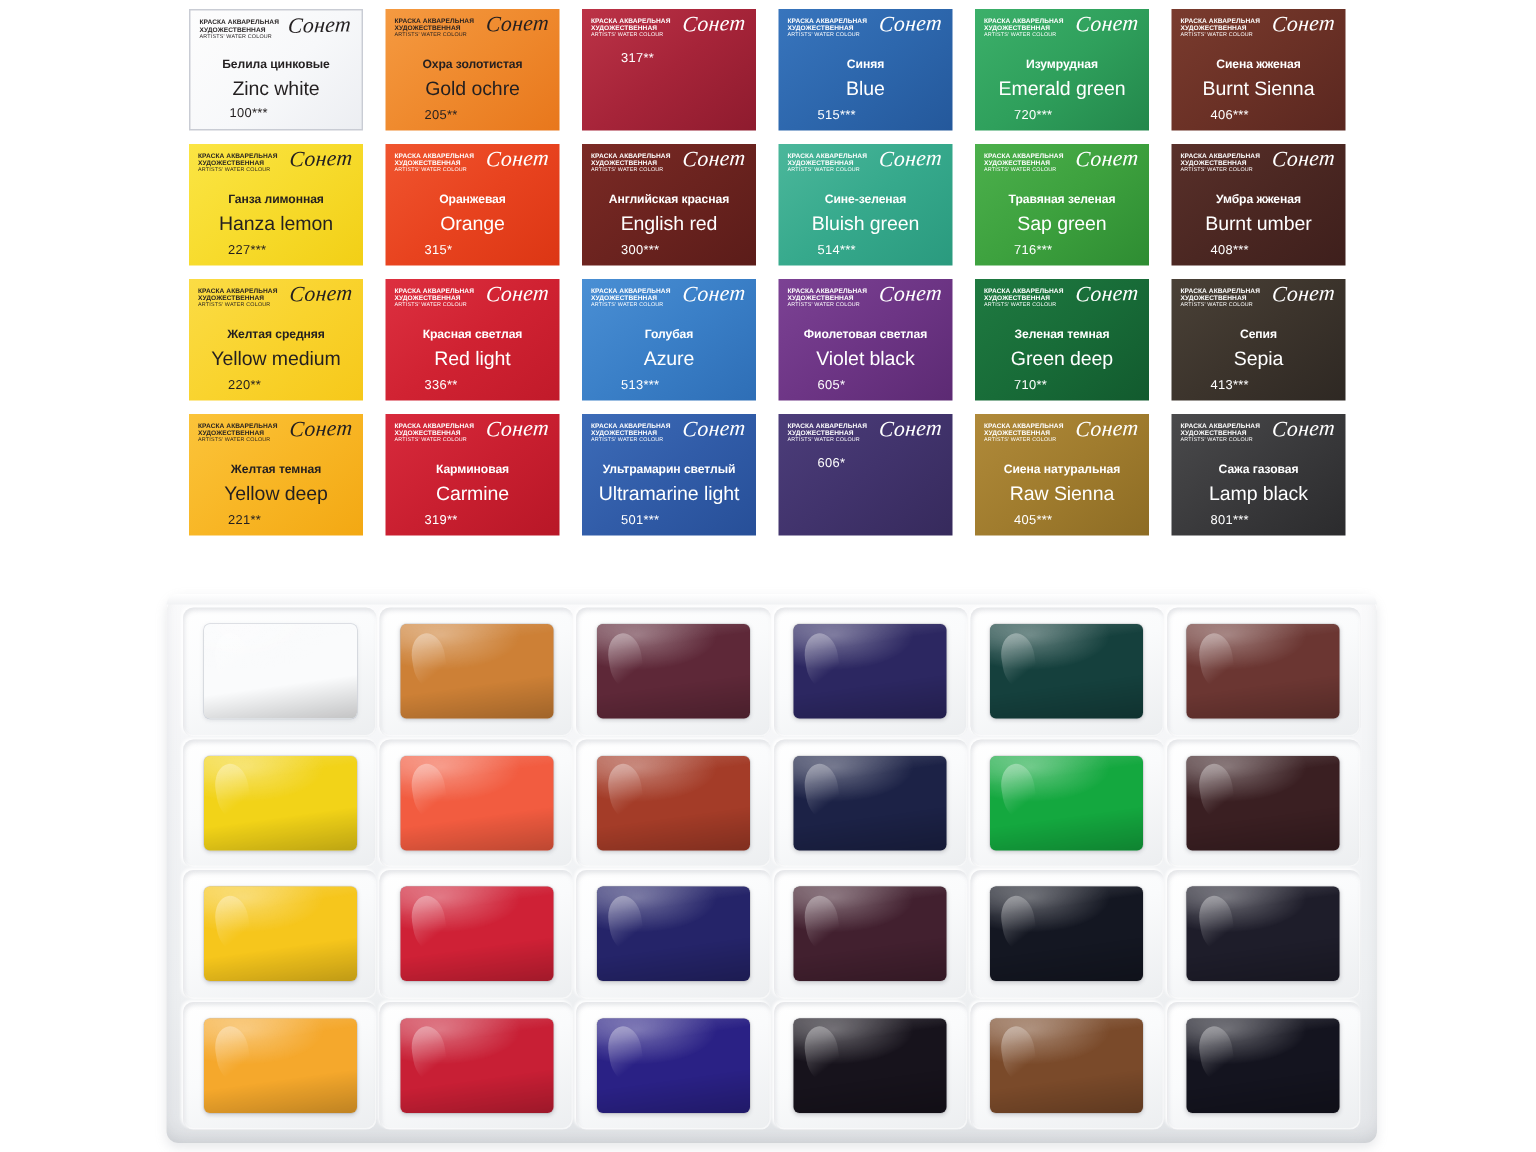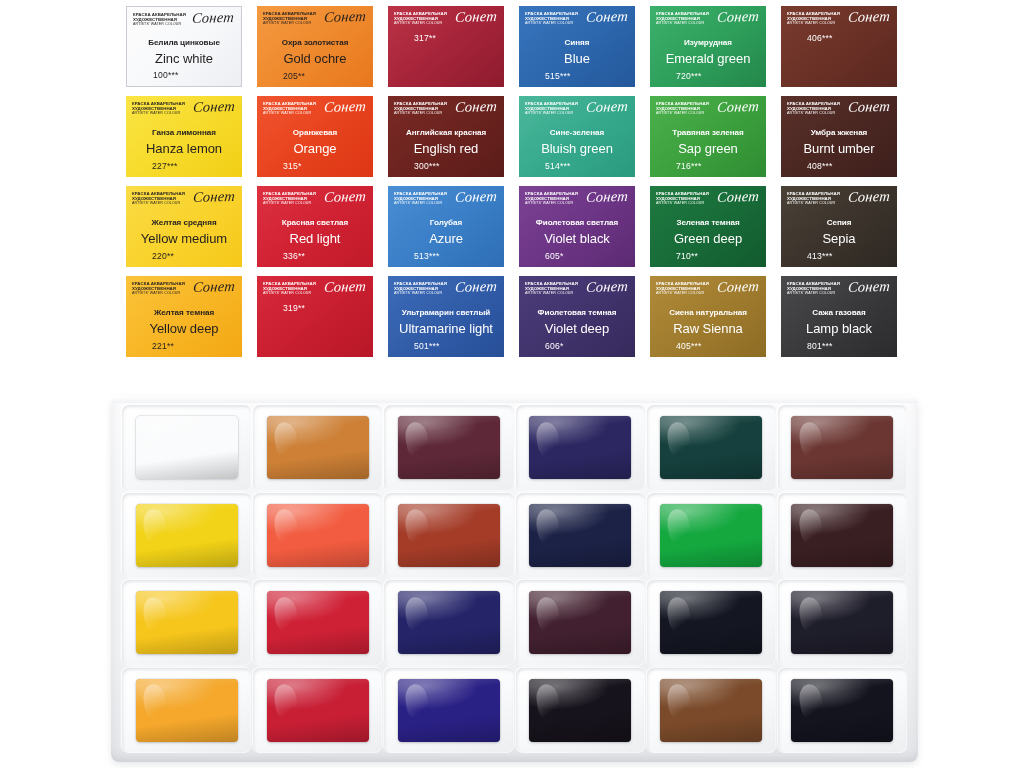--- a/index.html
+++ b/index.html
@@ -196,20 +196,24 @@
       </div>
       <div class="label light-text" style="background: linear-gradient(140deg, rgb(122, 59, 46) 0%, rgb(107, 49, 38) 50%, rgb(90, 39, 32) 100%);">
         <div class="lbl-top">
           <div class="lbl-kind">
             <span class="k1">КРАСКА АКВАРЕЛЬНАЯ</span>
             <span class="k2">ХУДОЖЕСТВЕННАЯ</span>
             <span class="k3">ARTISTS' WATER COLOUR</span>
           </div>
           <div class="brand">Сонет</div>
         </div>
+        <div class="lbl-mid">
+          <div class="name-ru">Сиена жженая</div>
+          <div class="name-en">Burnt Sienna</div>
+        </div>
         <div class="lbl-code">406***</div>
       </div>
       <div class="label dark-text" style="background: linear-gradient(140deg, rgb(251, 229, 68) 0%, rgb(247, 219, 44) 50%, rgb(242, 207, 22) 100%);">
         <div class="lbl-top">
           <div class="lbl-kind">
             <span class="k1">КРАСКА АКВАРЕЛЬНАЯ</span>
             <span class="k2">ХУДОЖЕСТВЕННАЯ</span>
             <span class="k3">ARTISTS' WATER COLOUR</span>
           </div>
           <div class="brand">Сонет</div>
@@ -402,20 +406,24 @@
       </div>
       <div class="label light-text" style="background: linear-gradient(140deg, rgb(216, 42, 60) 0%, rgb(201, 31, 48) 50%, rgb(184, 23, 39) 100%);">
         <div class="lbl-top">
           <div class="lbl-kind">
             <span class="k1">КРАСКА АКВАРЕЛЬНАЯ</span>
             <span class="k2">ХУДОЖЕСТВЕННАЯ</span>
             <span class="k3">ARTISTS' WATER COLOUR</span>
           </div>
           <div class="brand">Сонет</div>
         </div>
+        <div class="lbl-mid">
+          <div class="name-ru">Карминовая</div>
+          <div class="name-en">Carmine</div>
+        </div>
         <div class="lbl-code">319**</div>
       </div>
       <div class="label light-text" style="background: linear-gradient(140deg, rgb(61, 108, 184) 0%, rgb(49, 92, 168) 50%, rgb(39, 79, 152) 100%);">
         <div class="lbl-top">
           <div class="lbl-kind">
             <span class="k1">КРАСКА АКВАРЕЛЬНАЯ</span>
             <span class="k2">ХУДОЖЕСТВЕННАЯ</span>
             <span class="k3">ARTISTS' WATER COLOUR</span>
           </div>
           <div class="brand">Сонет</div>
@@ -427,24 +435,20 @@
         <div class="lbl-code">501***</div>
       </div>
       <div class="label light-text" style="background: linear-gradient(140deg, rgb(76, 61, 122) 0%, rgb(65, 51, 108) 50%, rgb(54, 42, 92) 100%);">
         <div class="lbl-top">
           <div class="lbl-kind">
             <span class="k1">КРАСКА АКВАРЕЛЬНАЯ</span>
             <span class="k2">ХУДОЖЕСТВЕННАЯ</span>
             <span class="k3">ARTISTS' WATER COLOUR</span>
           </div>
           <div class="brand">Сонет</div>
-        </div>
-        <div class="lbl-mid">
-          <div class="name-ru">Фиолетовая темная</div>
-          <div class="name-en">Violet deep</div>
         </div>
         <div class="lbl-code">606*</div>
       </div>
       <div class="label light-text" style="background: linear-gradient(140deg, rgb(176, 138, 58) 0%, rgb(160, 124, 46) 50%, rgb(141, 108, 36) 100%);">
         <div class="lbl-top">
           <div class="lbl-kind">
             <span class="k1">КРАСКА АКВАРЕЛЬНАЯ</span>
             <span class="k2">ХУДОЖЕСТВЕННАЯ</span>
             <span class="k3">ARTISTS' WATER COLOUR</span>
           </div>

